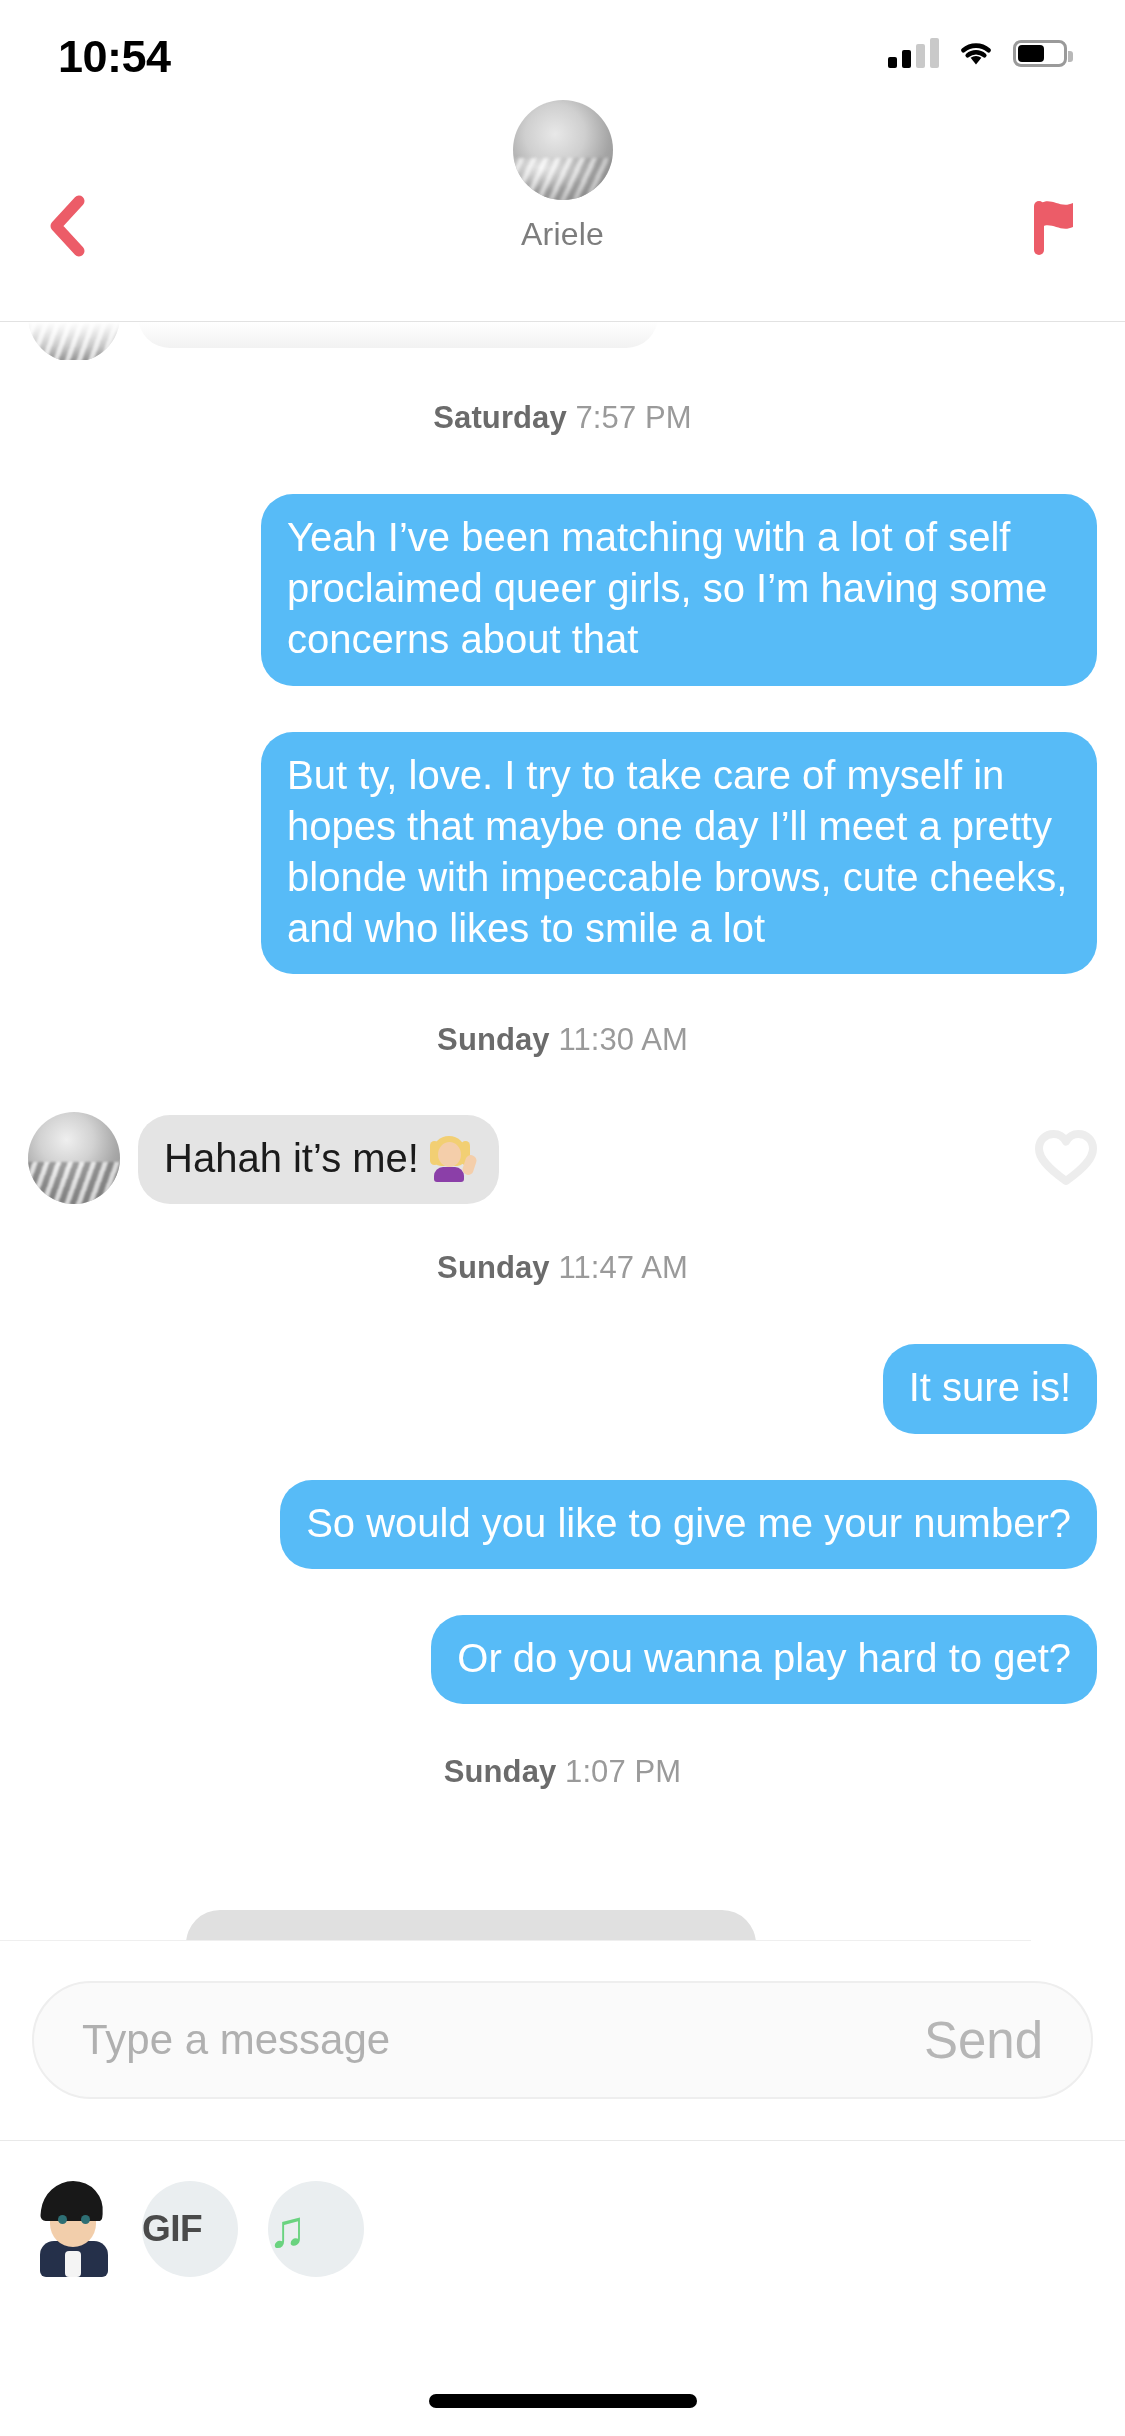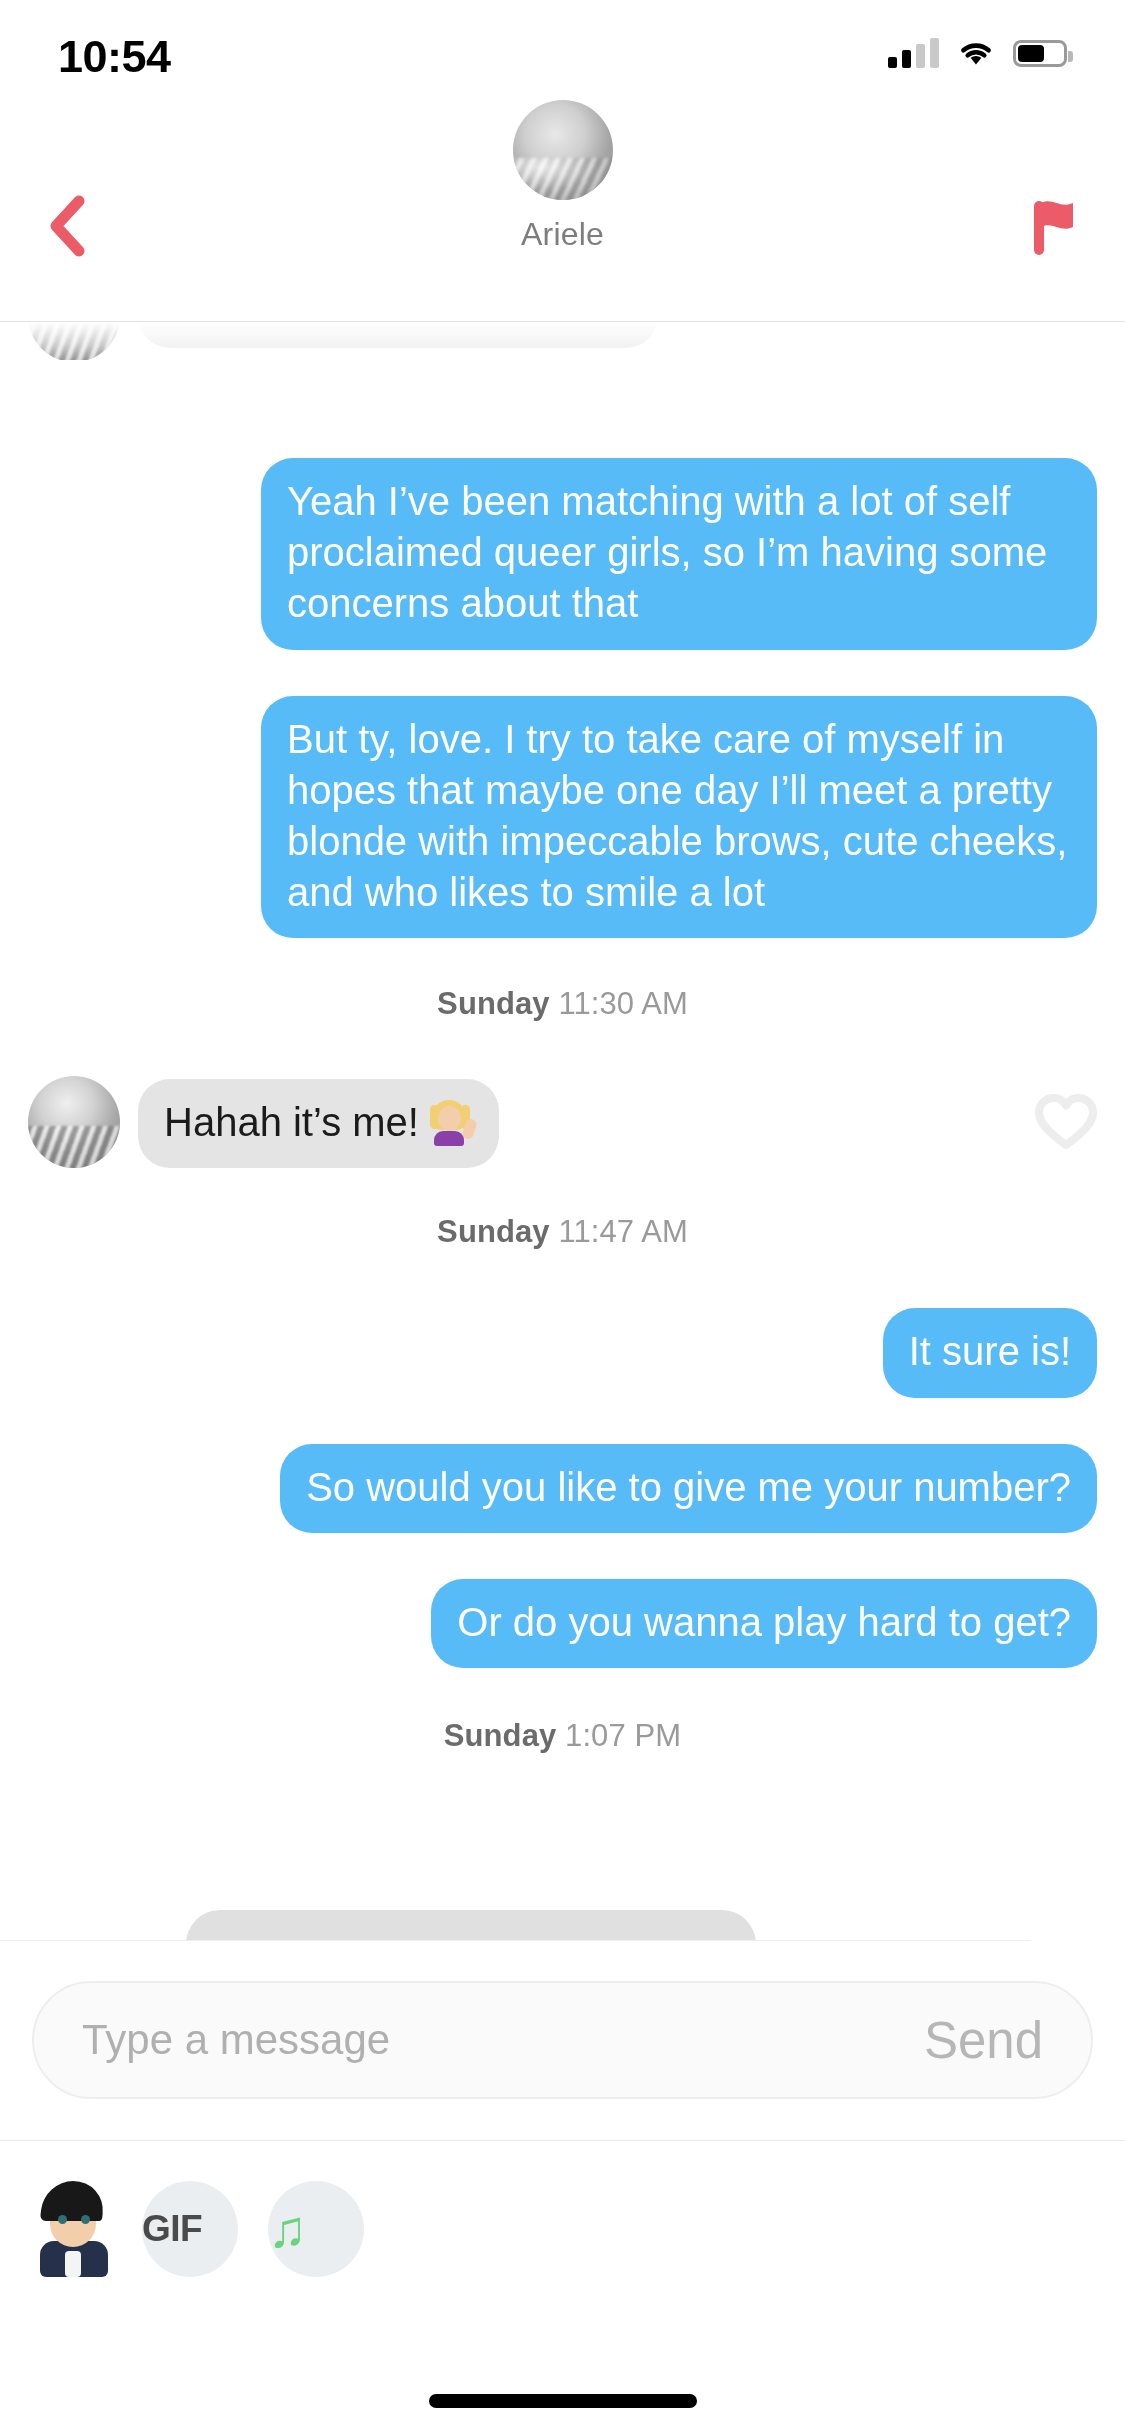--- a/index.html
+++ b/index.html
@@ -279,20 +279,24 @@
 
   <div class="clipped-top">
     <div class="in-avatar"></div>
     <div class="ghost-bubble"></div>
   </div>
   <div class="fade-top"></div>
 
   <div class="thread-inner">
 
     <div style="height:40px"></div>
+    <div class="daystamp">
+      <b>Saturday</b>
+      <span>7:57 PM</span>
+    </div>
     <div style="height:26px"></div>
 
     <div class="row out">
       <div class="bubble out">Yeah I’ve been matching with a lot of self proclaimed queer girls, so I’m having some concerns about that</div>
     </div>
     <div style="height:14px"></div>
     <div class="row out">
       <div class="bubble out">But ty, love. I try to take care of myself in hopes that maybe one day I’ll meet a pretty blonde with impeccable brows, cute cheeks, and who likes to smile a lot</div>
     </div>
 

